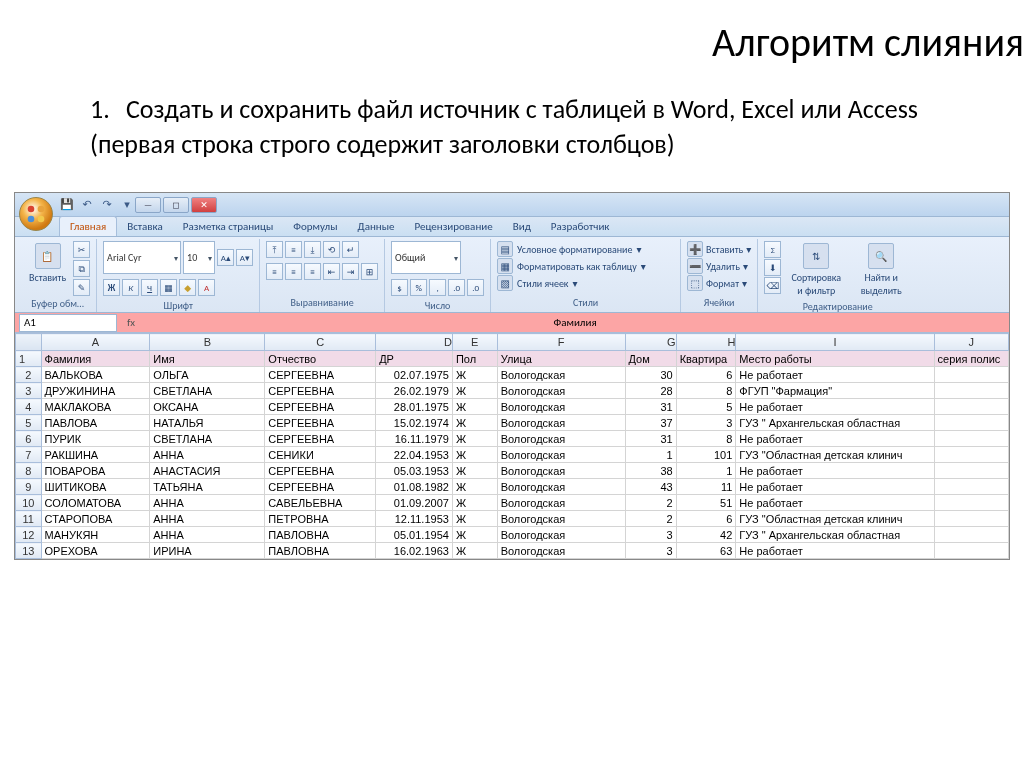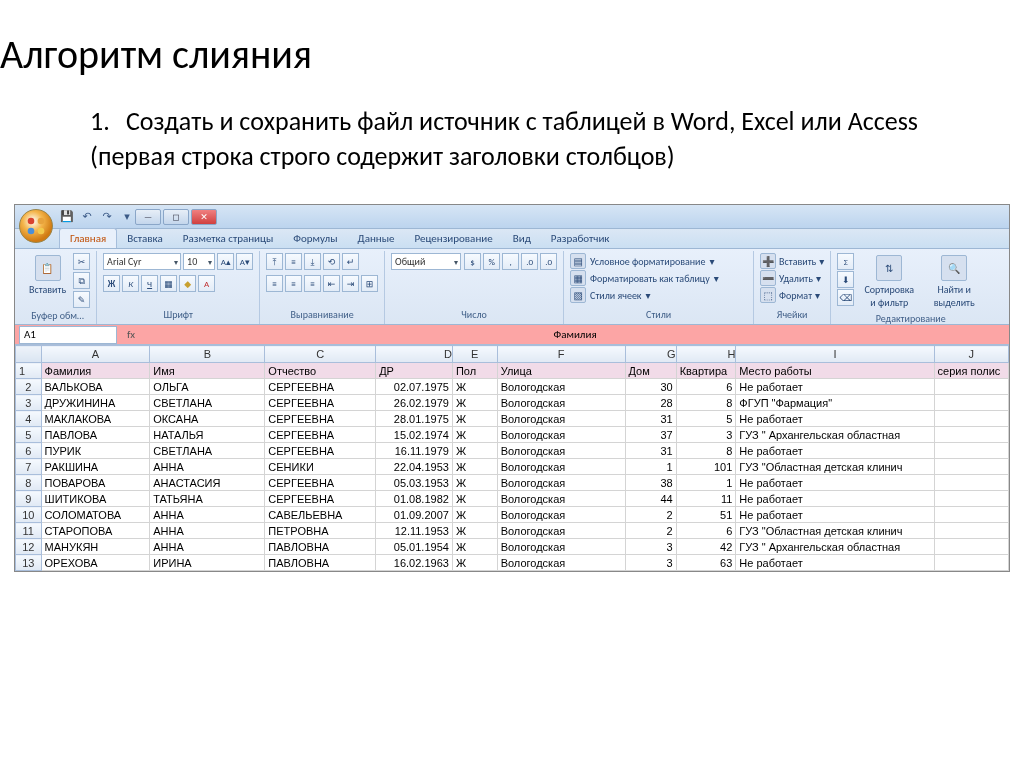--- a/index.html
+++ b/index.html
@@ -1,17 +1,17 @@
 <!DOCTYPE html>
 <html><head>
 <meta charset="utf-8">
 <style>
 * { box-sizing: border-box; margin: 0; padding: 0; }
 body { font-family: Calibri, Arial, sans-serif; background: #fff; width: 1024px; height: 768px; overflow: hidden; }
-.slide-title { text-align: left; font-size: 40px; font-weight: 400; padding: 30px 0 25px; color: #000; }
+.slide-title { text-align: right; font-size: 40px; font-weight: 400; padding: 18px 0 25px; color: #000; }
 .bullet-list { padding: 0 60px 30px 90px; font-size: 26px; line-height: 1.35; color: #000; }
 .bullet-list .num { display: inline-block; width: 36px; }
 .bullet-list .txt { display: inline; }
 
 .excel-window { margin: 0 14px; border: 1px solid #888; font-size: 11px; position: relative; }
 .titlebar { height: 24px; background: linear-gradient(#d6e5f5,#bcd4ee); display: flex; align-items: center; border-bottom: 1px solid #9db7d4; }
 .office-btn { width:34px; height:34px; position:absolute; left:4px; top:4px; border-radius:50%; background:radial-gradient(circle at 40% 35%,#fff,#f4b54a 35%,#d07a12 70%); border:1px solid #99854a; z-index:5; display:flex; align-items:center; justify-content:center; }
 .office-btn svg { width:20px; height:20px; }
 .qat { margin-left:44px; display:flex; gap:4px; align-items:center; }
 .qat-btn { width:16px; height:16px; display:flex; align-items:center; justify-content:center; color:#3b5a87; }
@@ -25,21 +25,21 @@
 .tab.active { background:#e8f0fb; border:1px solid #a6bedb; border-bottom:none; border-radius:3px 3px 0 0; color:#c05008; }
 
 .ribbon { height:76px; background:linear-gradient(#e8f0fb,#dbe6f4); display:flex; border-bottom:1px solid #9db7d4; padding:2px 4px 0; }
 .rgroup { border-right:1px solid #b5c9e2; padding:2px 6px; display:flex; flex-direction:column; justify-content:space-between; }
 .rgroup-body { display:flex; gap:3px; align-items:flex-start; flex:1; }
 .rgroup-label { text-align:center; font-size:10px; color:#405f88; padding:1px 0; }
 .vbtn { display:flex; flex-direction:column; align-items:center; gap:2px; padding:2px 4px; font-size:10px; color:#2a4a78; }
 .ico { width:16px; height:16px; background:#d6e0ef; border:1px solid #9db7d4; border-radius:2px; display:flex; align-items:center; justify-content:center; font-size:10px; }
 .ico.lg { width:26px; height:26px; }
 .row-ctrls { display:flex; gap:2px; margin-bottom:2px; align-items:center; }
-.sel { height:17px; border:1px solid #9db7d4; background:#fff; font-size:10px; padding:0 12px 0 3px; position:relative; color:#333; display:flex; align-items:center; }
+.sel { height:33px; border:1px solid #9db7d4; background:#fff; font-size:10px; padding:0 12px 0 3px; position:relative; color:#333; display:flex; align-items:center; }
 .sel::after { content:"▾"; position:absolute; right:2px; font-size:8px; color:#456; }
 .mini { width:17px; height:17px; border:1px solid #9db7d4; background:linear-gradient(#f6faff,#e3ecf7); display:flex; align-items:center; justify-content:center; font-size:9px; color:#2a4a78; }
 .mini b { font-weight:bold; }
 
 .namebox-row { height:20px; background:#fca5a5; display:flex; align-items:center; border-bottom:1px solid #a8bdd8;text-align:center; }
 .namebox { width:98px; height:18px; border:1px solid #9db7d4; background:#fff; margin:0 4px; padding:0 4px; display:flex; align-items:center; font-size:11px; }
 .fx { font-size:11px; color:#555; padding:0 6px; }
 .formula { flex:1; font-size:11px; padding:0 4px; }
 
 .grid-wrap { background:#fff; }
@@ -153,21 +153,21 @@
           <div class="mini">≡</div>
           <div class="mini">⇤</div>
           <div class="mini">⇥</div>
           <div class="mini">⊞</div>
         </div>
       </div>
       <div class="rgroup-label">Выравнивание</div>
     </div>
 
     <div class="rgroup">
-      <div class="rgroup-body" style="flex-direction:row">
+      <div class="rgroup-body" style="flex-direction:column">
         <div class="row-ctrls">
             <div class="sel" style="width:70px">Общий</div>
           </div>
         <div class="row-ctrls">
           <div class="mini">$</div>
           <div class="mini">%</div>
           <div class="mini">,</div>
           <div class="mini">.0</div>
           <div class="mini">.0</div>
         </div>
@@ -340,21 +340,21 @@
             <td class="colJ"></td>
           </tr>
           <tr>
             <td class="rh">9</td>
             <td class="colA">ШИТИКОВА</td>
             <td class="colB">ТАТЬЯНА</td>
             <td class="colC">СЕРГЕЕВНА</td>
             <td class="colD">01.08.1982</td>
             <td class="colE">Ж</td>
             <td class="colF">Вологодская</td>
-            <td class="colG">44</td>
+            <td class="colG">43</td>
             <td class="colH">11</td>
             <td class="colI">Не работает</td>
             <td class="colJ"></td>
           </tr>
           <tr>
             <td class="rh">10</td>
             <td class="colA">СОЛОМАТОВА</td>
             <td class="colB">АННА</td>
             <td class="colC">САВЕЛЬЕВНА</td>
             <td class="colD">01.09.2007</td>

